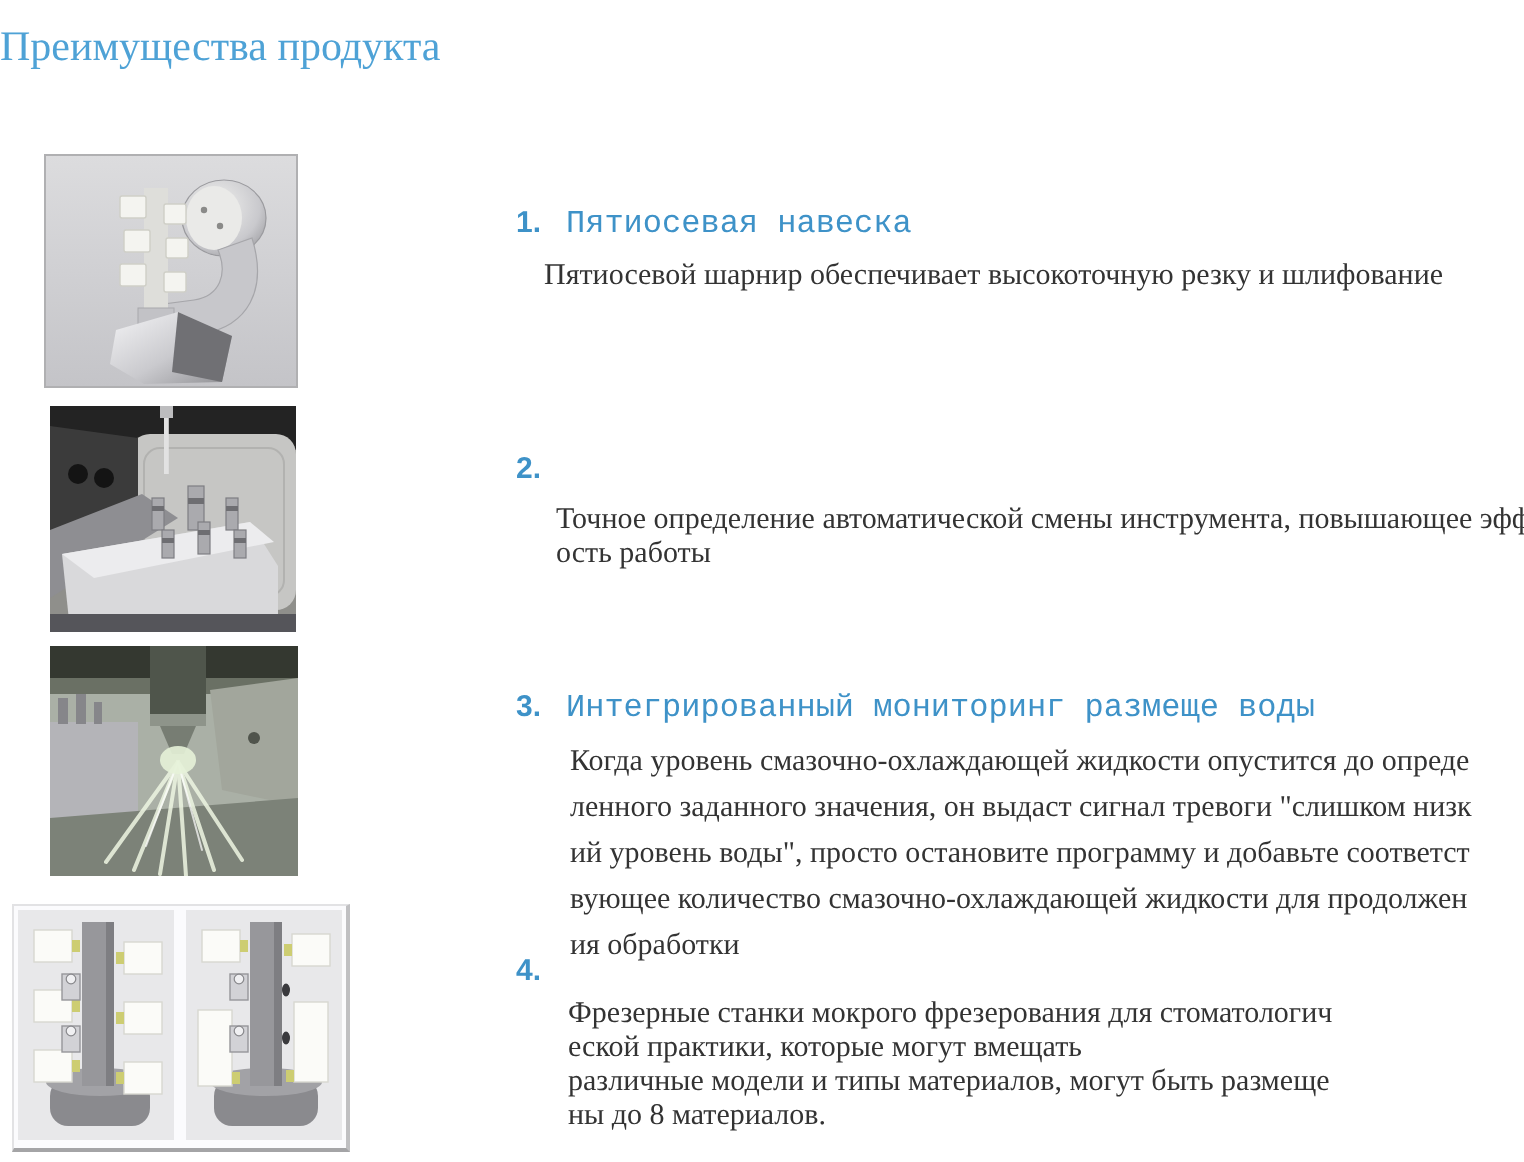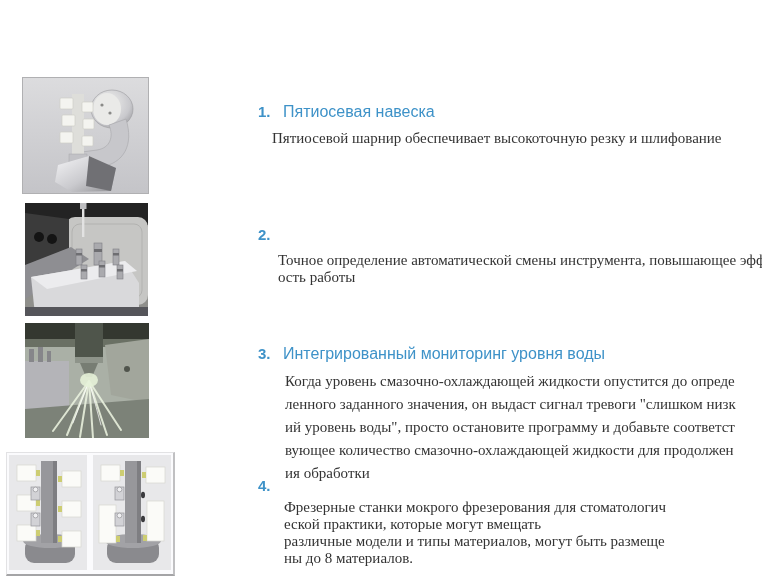--- a/index.html
+++ b/index.html
@@ -14,33 +14,34 @@
   .fig2{left:25px;top:203px;width:123px;height:113px;background:#9b9b97;}
   .fig3{left:25px;top:323px;width:124px;height:115px;background:#aab0a6;}
   .fig4{left:6px;top:452px;width:166px;height:121px;background:#fbfbfd;
         border:1px solid #e2e2e4;border-right:2px solid #c0c0c2;border-bottom:2px solid #a4a4a6;}
   .figure svg{display:block;width:100%;height:100%;}
   
   .item{position:absolute;left:258px;width:600px;}
   .item-head{display:flex;align-items:baseline;}
   .num{width:25px;flex:0 0 25px;font-family:"Liberation Sans",sans-serif;font-weight:bold;
        font-size:15px;color:#3E92C8;}
-  .head{font-family:Liberation Sans, sans-serif;font-size:16px;color:#3E92C8;}
+  .head{font-family:Liberation Mono, monospace;font-size:16px;color:#3E92C8;}
   .body{margin:9px 0 0 25px;font-size:15px;line-height:17px;color:#333333;
         white-space:pre-line;}
   .item-1 .body{margin-left:14px;}
   .item-2 .body{margin-left:20px;}
   .item-3 .body{line-height:23px;margin-top:7px;margin-left:27px;}
   .item-4 .body{margin-top:5px;margin-left:26px;}
 </style>
 </head>
 <body>
 
 <div id="canvas">
 
+  <div class="page-title">Преимущества продукта</div>
 
   <div class="figure fig1">
     <svg viewBox="0 0 125 113">
       <defs>
         <radialGradient id="discG" cx="40%" cy="35%" r="75%">
           <stop offset="0%" stop-color="#f2f2f0"></stop>
             <stop offset="70%" stop-color="#c9c9cd"></stop>
           <stop offset="100%" stop-color="#9e9ea2"></stop>
         </radialGradient>
         <linearGradient id="cubeG" x1="0" y1="0" x2="1" y2="1">
@@ -211,21 +212,21 @@
     <div class="item-head">
       <span class="num">2.</span>
     </div>
     <div class="body">Точное определение автоматической смены инструмента, повышающее эффективн
 ость работы</div>
   </div>
 
   <div class="item item-3" style="top:345px">
     <div class="item-head">
       <span class="num">3.</span>
-      <span class="head">Интегрированный мониторинг уровня воды</span>
+      <span class="head">Интегрированный мониторинг размеще воды</span>
     </div>
     <div class="body">Когда уровень смазочно-охлаждающей жидкости опустится до опреде
 ленного заданного значения, он выдаст сигнал тревоги "слишком низк
 ий уровень воды", просто остановите программу и добавьте соответст
 вующее количество смазочно-охлаждающей жидкости для продолжен
 ия обработки</div>
   </div>
 
   <div class="item item-4" style="top:477px">
     <div class="item-head">

